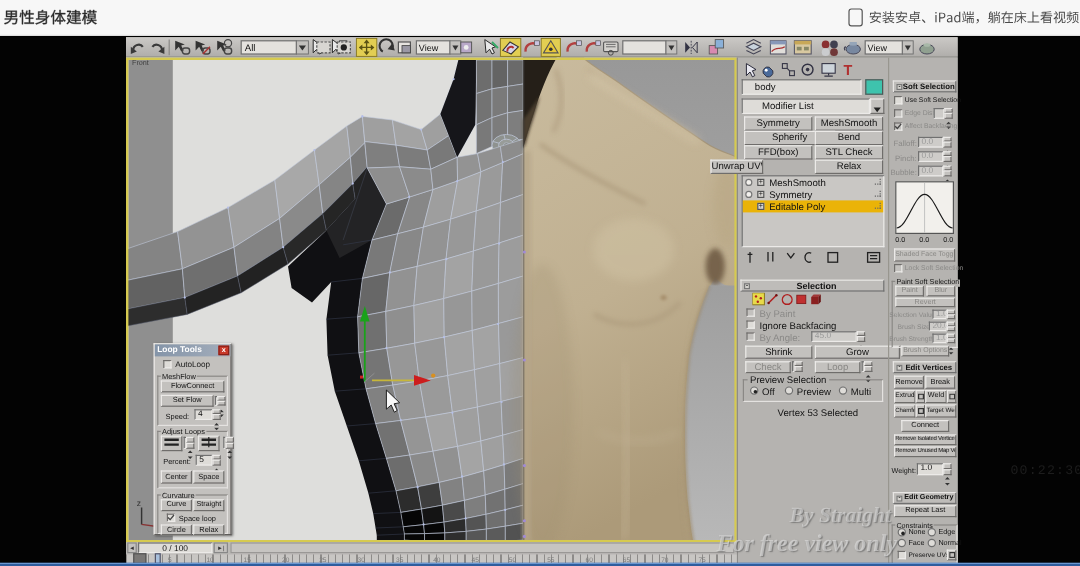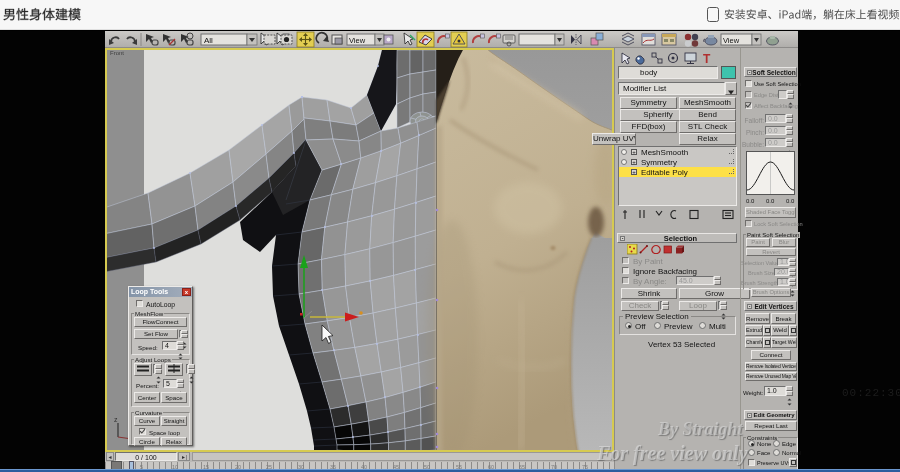--- a/index.html
+++ b/index.html
@@ -426,23 +426,23 @@
 <rect x="32" y="3" width="4" height="4" fill="none" stroke="#334" stroke-width="0.9"></rect>
     <rect x="38" y="9" width="4" height="4" fill="none" stroke="#334" stroke-width="0.9"></rect>
     <line x1="36" y1="7" x2="38" y2="9" stroke="#334" stroke-width="0.9"></line>
 <circle cx="53" cy="8" r="4.5" fill="none" stroke="#334" stroke-width="1.2"></circle>
     <circle cx="53" cy="8" r="1.5" fill="#334"></circle>
 <rect x="65" y="3" width="11" height="8" fill="#cdd4da" stroke="#334" stroke-width="0.9"></rect>
     <line x1="70.5" y1="11" x2="70.5" y2="13" stroke="#334"></line>
     <line x1="67" y1="13.5" x2="74" y2="13.5" stroke="#334"></line>
 <text x="83" y="12.5" font-size="12" font-weight="bold" fill="#b03030">T</text>
   </svg>
-<div class="inset" style="left:618px;top:66px;width:100px;height:13px;line-height:12px;padding-left:21px">body</div>
+<div class="inset" style="left:618px;top:66px;width:100px;height:13px;line-height:12px;padding-left:10px">body</div>
 <div class="a" style="left:721px;top:66px;width:15px;height:13px;background:#3ec3ad;border:1px solid #555"></div>
-<div class="inset" style="left:618px;top:82px;width:107px;height:13px;line-height:12px;padding-left:4px">Modifier List</div>
+<div class="inset" style="left:618px;top:82px;width:107px;height:13px;line-height:12px;padding-left:16px">Modifier List</div>
 <div class="a" style="left:725px;top:82px;width:12px;height:13px;background:#c3c1be;border:1px solid;border-color:#eceae8 #6f6d6b #6f6d6b #eceae8"><svg width="10" height="11">
       <polygon points="2,4.5 8,4.5 5,8.5" fill="#222"></polygon>
     </svg></div>
 <div class="btn" style="left:620px;top:97px;width:57px;height:12px;line-height:10px">Symmetry</div>
 <div class="btn" style="left:679px;top:97px;width:57px;height:12px;line-height:10px">MeshSmooth</div>
 <div class="btn" style="left:620px;top:109px;width:76px;height:12px;line-height:10px">Spherify</div>
 <div class="btn" style="left:679px;top:109px;width:57px;height:12px;line-height:10px">Bend</div>
 <div class="btn" style="left:620px;top:121px;width:57px;height:12px;line-height:10px">FFD(box)</div>
 <div class="btn" style="left:679px;top:121px;width:57px;height:12px;line-height:10px">STL Check</div>
 <div class="btn" style="left:592px;top:133px;width:44px;height:12px;line-height:10px">Unwrap UVW</div>
@@ -453,21 +453,21 @@
     <div style="position:absolute;left:12px;top:1.5px;width:6px;height:6px;background:#d8d6d2;border:1px solid #555;font-size:6px;line-height:5px;text-align:center">+</div>
     <div style="position:absolute;left:22px;top:0.5px">MeshSmooth</div>
     <div style="position:absolute;right:2px;top:2px;width:5px;height:5px;border-right:1px dotted #666;border-bottom:1px dotted #666"></div>
   </div>
 <div class="a" style="left:619px;top:157px;width:117px;height:10px;font-size:8px;color:#111">
     <div style="position:absolute;left:2px;top:1.5px;width:6px;height:6px;border-radius:50%;background:#f2f0ec;border:1px solid #777"></div>
     <div style="position:absolute;left:12px;top:1.5px;width:6px;height:6px;background:#d8d6d2;border:1px solid #555;font-size:6px;line-height:5px;text-align:center">+</div>
     <div style="position:absolute;left:22px;top:0.5px">Symmetry</div>
     <div style="position:absolute;right:2px;top:2px;width:5px;height:5px;border-right:1px dotted #666;border-bottom:1px dotted #666"></div>
   </div>
-<div class="a" style="left:619px;top:167px;width:117px;height:10px;background:#fde047;font-size:8px;color:#111">
+<div class="a" style="left:619px;top:167px;width:117px;height:10px;background:#eab308;font-size:8px;color:#111">
     <div style="position:absolute;left:12px;top:1.5px;width:6px;height:6px;background:#d8d6d2;border:1px solid #555;font-size:6px;line-height:5px;text-align:center">+</div>
     <div style="position:absolute;left:22px;top:0.5px">Editable Poly</div>
     <div style="position:absolute;right:2px;top:2px;width:5px;height:5px;border-right:1px dotted #666;border-bottom:1px dotted #666"></div>
   </div>
 <svg class="a" style="left:620px;top:208px" width="118" height="13" viewBox="0 0 118 13">
 <g stroke="#222" stroke-width="1.1" fill="none">
       <path d="M5,2 v6 M3,4 h4 M5,8 v3"></path>
       <path d="M20,2 v8 M24,2 v8"></path>
       <path d="M36,3 l3,4 3,-4"></path>
       <path d="M56,3 a3.5,4 0 1 0 0,7"></path>

